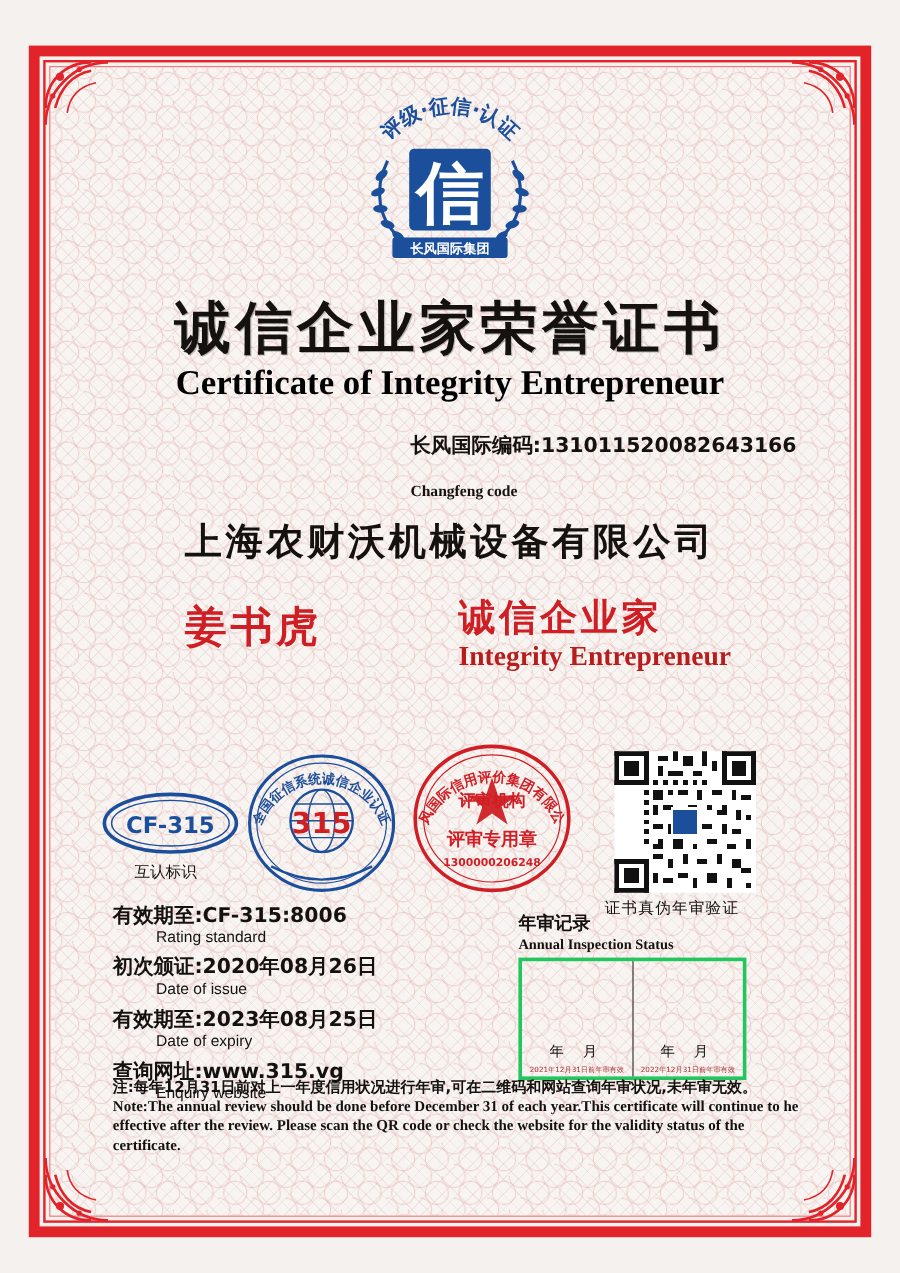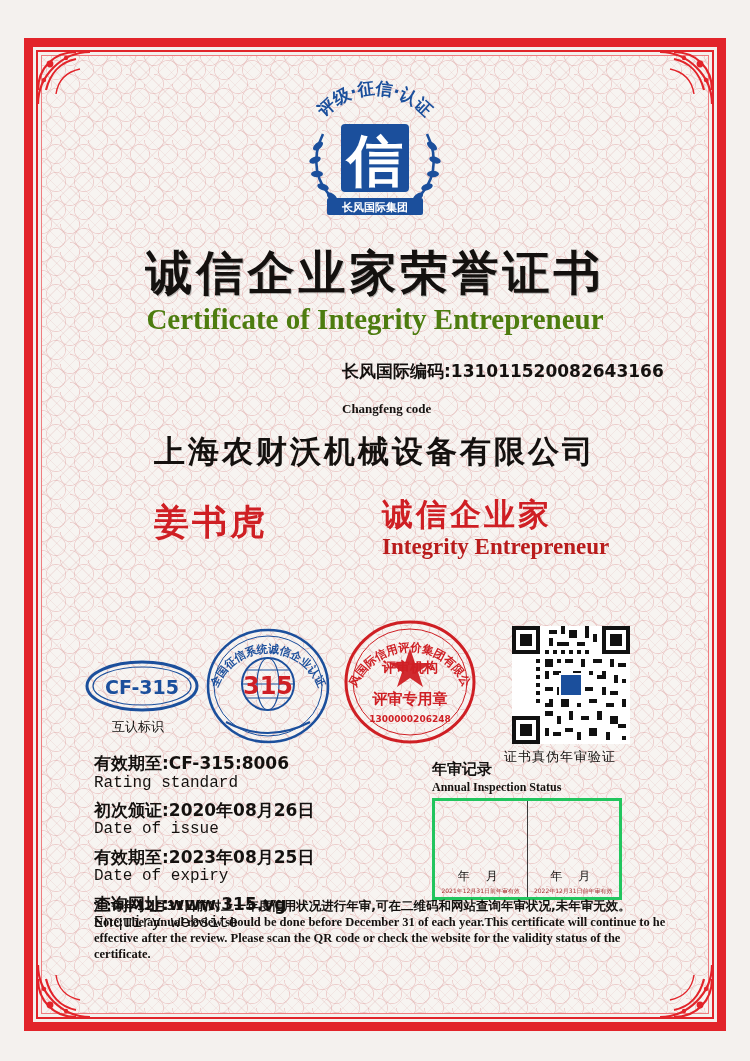--- a/index.html
+++ b/index.html
@@ -123,21 +123,21 @@
     text-shadow: 1px 1px 0 rgba(0,0,0,.25);
   }
   .title-en {
     position: absolute;
     top: 247px;
     left: 0; right: 0;
     text-align: center;
     font-family: "Liberation Serif", serif;
     font-weight: 700;
     font-size: 29px;
-    color: #4d7c0f;
+    color: #000000;
   }
 
   
   .code-row {
     position: absolute;
     top: 304px;
     left: 300px;
     font-family: "Liberation Serif", serif;
   }
   .code-cn {
@@ -255,24 +255,25 @@
   .field { margin-bottom: 9px; }
   .field .cn {
     font-family: "DejaVu Sans", sans-serif;
     font-size: 17px;
     font-weight: 700;
     color: #14110f;
     line-height: 1.15;
     white-space: nowrap;
   }
   .field .en {
-    font-family: Liberation Mono, monospace;
-    font-size: 16px;
+    font-family: Liberation Sans, sans-serif;
+    font-size: 13px;
     color: #14110f;
     line-height: 1.15;
+    margin-left: 36px;
   }
 
   
   .annual {
     position: absolute;
     left: 390px;
     top: 704px;
     width: 190px;
   }
   .annual-title-cn {

